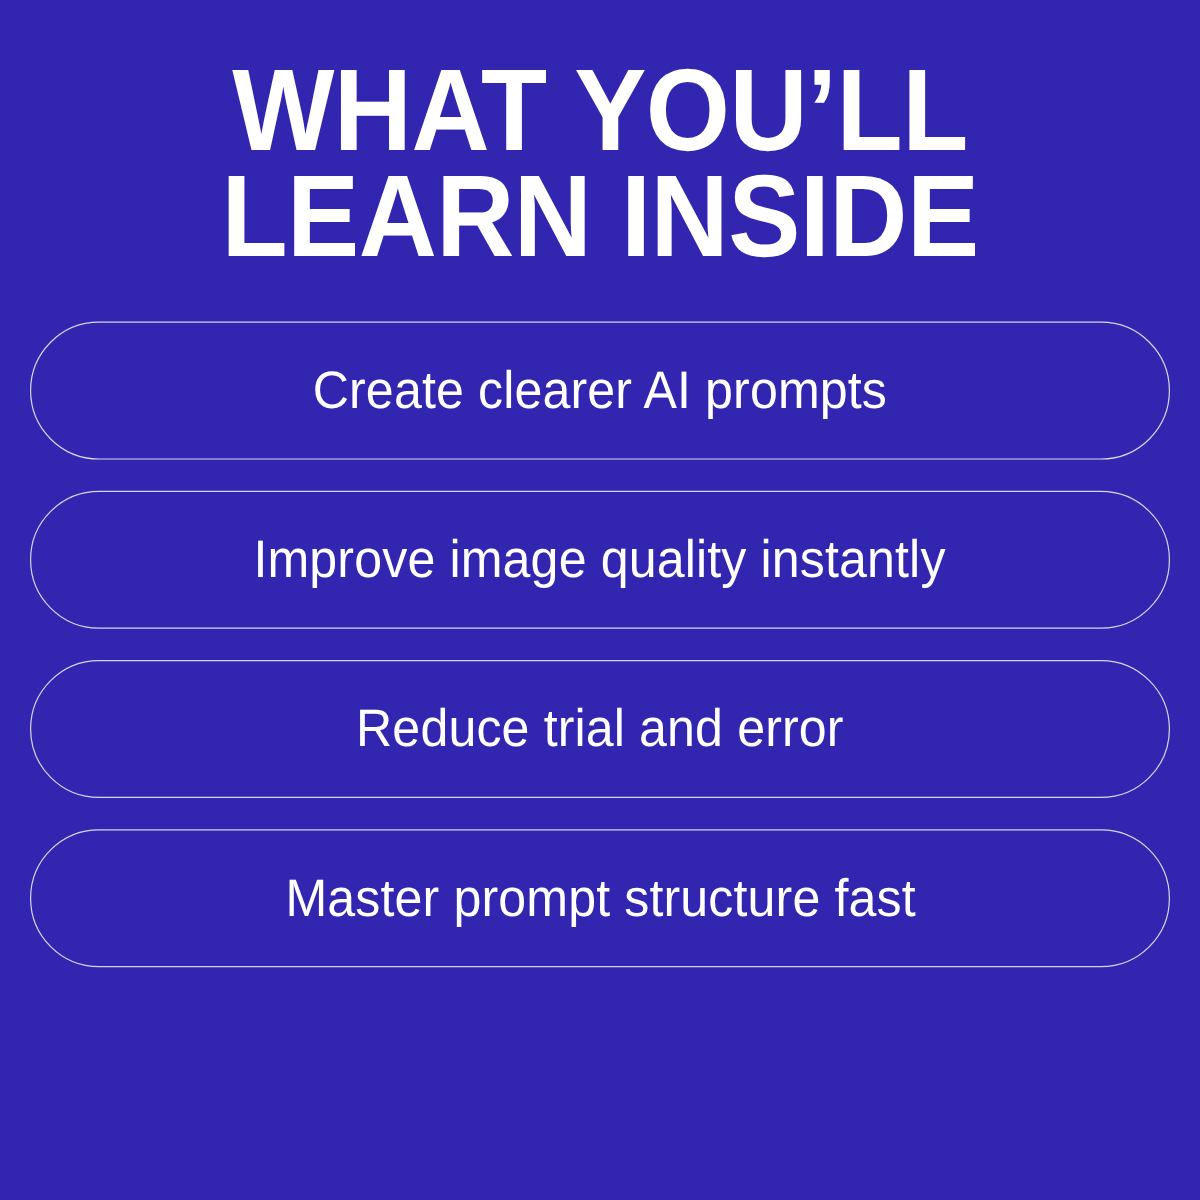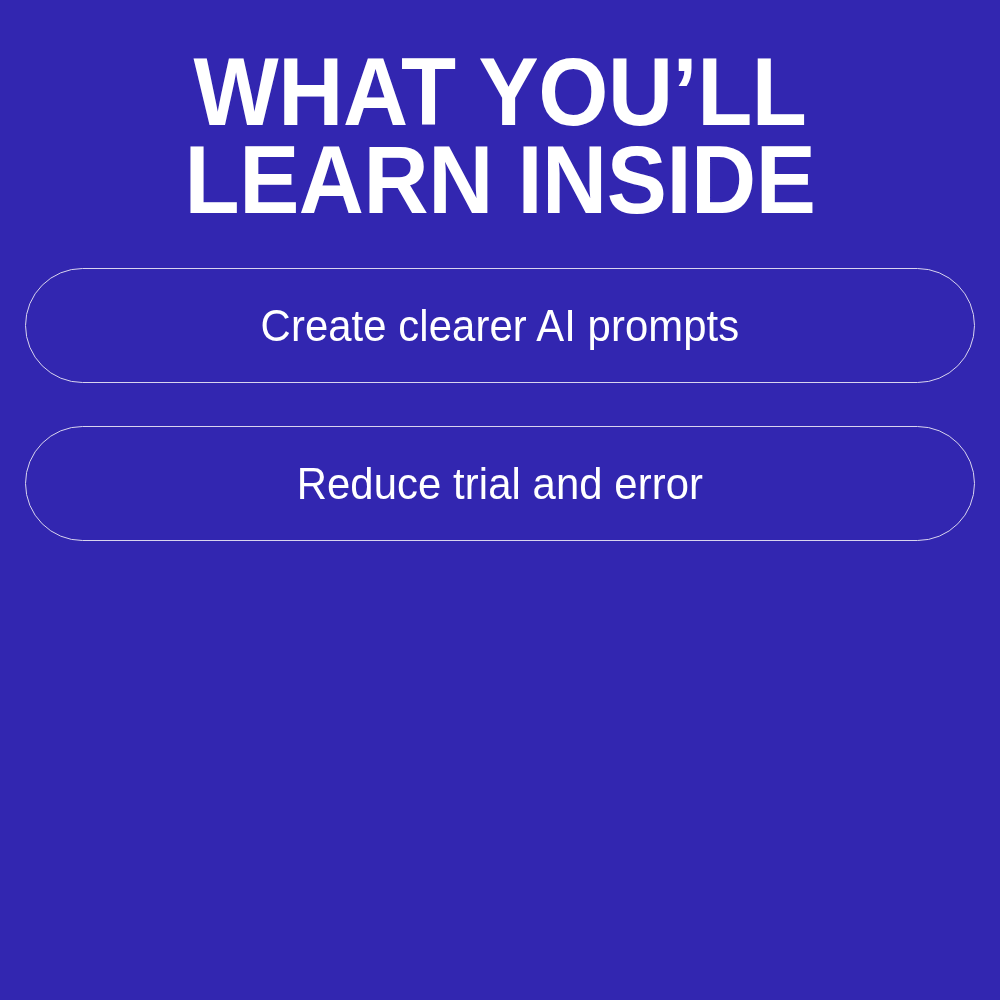--- a/index.html
+++ b/index.html
@@ -46,21 +46,21 @@
   }
 
   
   .pill-list {
     position: absolute;
     top: 268px;
     left: 25px;
     width: 950px;
     display: flex;
     flex-direction: column;
-    gap: 43px;
+    gap: 26px;
   }
 
   .pill {
     box-sizing: border-box;
     width: 950px;
     height: 115px;
     border: 1.5px solid #d8d4ef;
     border-radius: 58px;
     background: transparent;
     display: flex;
@@ -89,21 +89,27 @@
     <span class="line">WHAT YOU’LL</span>
     <span class="line">LEARN INSIDE</span>
   </h1>
 
   <div class="pill-list">
 
     <div class="pill">
       <span class="pill-label">Create clearer AI prompts</span>
     </div>
 
+    <div class="pill">
+      <span class="pill-label">Improve image quality instantly</span>
+    </div>
 
     <div class="pill">
       <span class="pill-label">Reduce trial and error</span>
     </div>
 
+    <div class="pill">
+      <span class="pill-label">Master prompt structure fast</span>
+    </div>
 
 
   </div>
 </div>
 
 </body></html>

